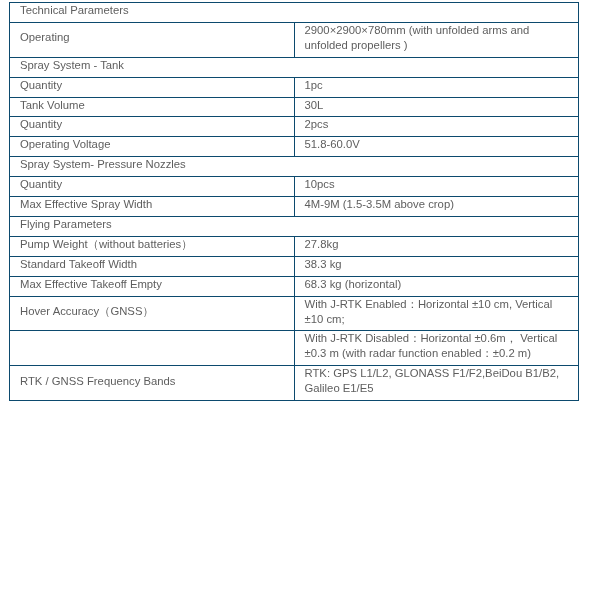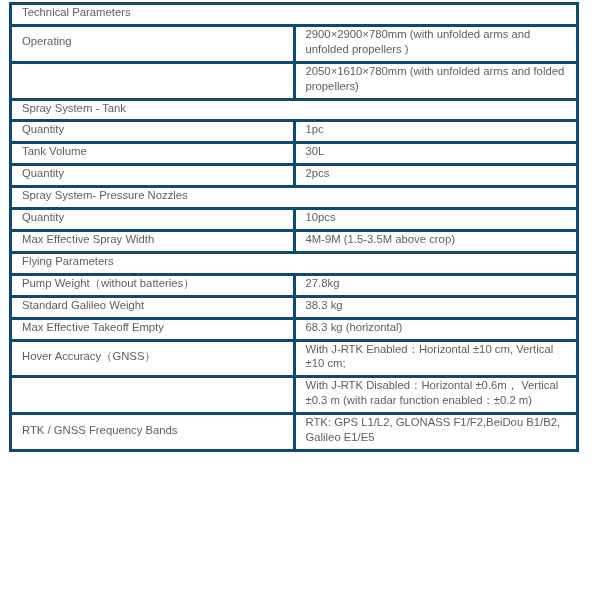--- a/index.html
+++ b/index.html
@@ -21,21 +21,21 @@
     width: 570px;
   }
   table.spec {
     width: 570px;
     border-collapse: collapse;
     table-layout: fixed;
     font-size: 11.3px;
     line-height: 1.32;
   }
   table.spec td {
-    border: 3px solid #0c4a6e;
+    border: 1px solid #0c4a6e;
     padding: 0 10px 4px 10px;
     vertical-align: middle;
     color: #5e5e5e;
     word-wrap: break-word;
     overflow-wrap: break-word;
     background: #ffffff;
     height: 14px;
   }
   td.lbl { width: 238px; }
   td.val { width: 330px; }
@@ -50,58 +50,58 @@
   <table class="spec">
     <tbody id="spec-body">
         <tr>
           <td class="section" colspan="2">Technical Parameters</td>
         </tr>
         <tr>
           <td class="lbl">Operating</td>
           <td class="val">2900×2900×780mm (with unfolded arms and unfolded propellers )</td>
         </tr>
         <tr>
-          <td class="lbl"></td>
-          <td class="val">2050×1610×780mm (with unfolded arms and folded propellers)</td>
-        </tr>
-        <tr>
           <td class="section" colspan="2">Spray System - Tank</td>
         </tr>
         <tr>
           <td class="lbl">Quantity</td>
           <td class="val">1pc</td>
         </tr>
         <tr>
           <td class="lbl">Tank Volume</td>
           <td class="val">30L</td>
         </tr>
         <tr>
           <td class="lbl">Quantity</td>
           <td class="val">2pcs</td>
+        </tr>
+        <tr>
+          <td class="lbl">Operating Voltage</td>
+          <td class="val">51.8-60.0V</td>
         </tr>
         <tr>
           <td class="section" colspan="2">Spray System- Pressure Nozzles</td>
         </tr>
         <tr>
           <td class="lbl">Quantity</td>
           <td class="val">10pcs</td>
         </tr>
         <tr>
           <td class="lbl">Max Effective Spray Width</td>
           <td class="val">4M-9M (1.5-3.5M above crop)</td>
         </tr>
         <tr>
           <td class="section" colspan="2">Flying Parameters</td>
         </tr>
         <tr>
           <td class="lbl">Pump Weight（without batteries）</td>
           <td class="val">27.8kg</td>
         </tr>
         <tr>
-          <td class="lbl">Standard Galileo Weight</td>
+          <td class="lbl">Standard Takeoff Width</td>
           <td class="val">38.3 kg</td>
         </tr>
         <tr>
           <td class="lbl">Max Effective Takeoff Empty</td>
           <td class="val">68.3 kg (horizontal)</td>
         </tr>
         <tr>
           <td class="lbl">Hover Accuracy（GNSS）</td>
           <td class="val">With J-RTK Enabled：Horizontal ±10 cm, Vertical ±10 cm;</td>
         </tr>

